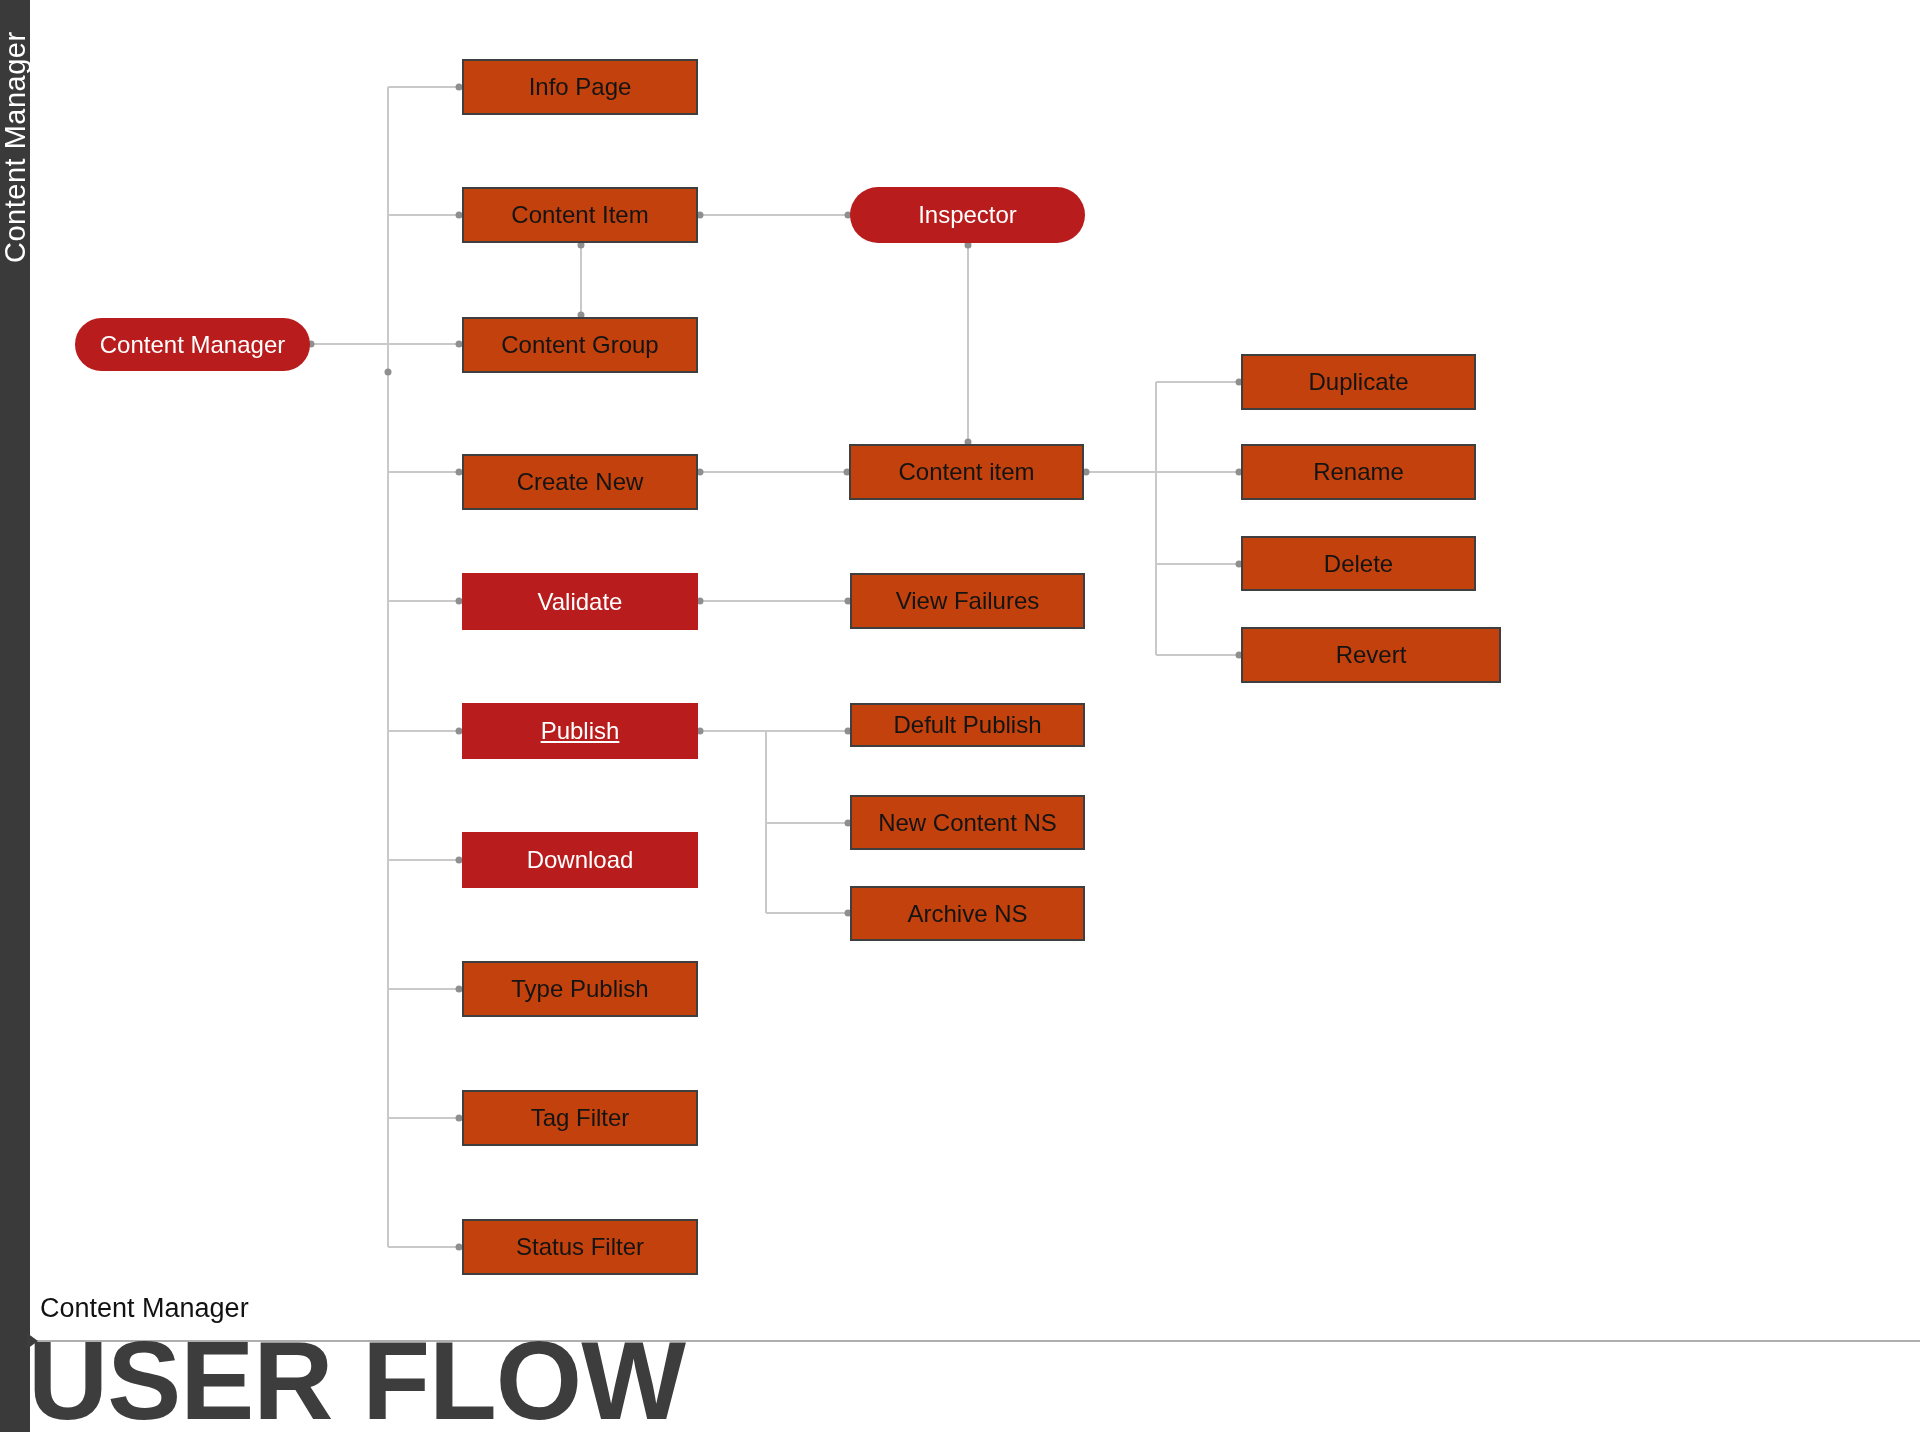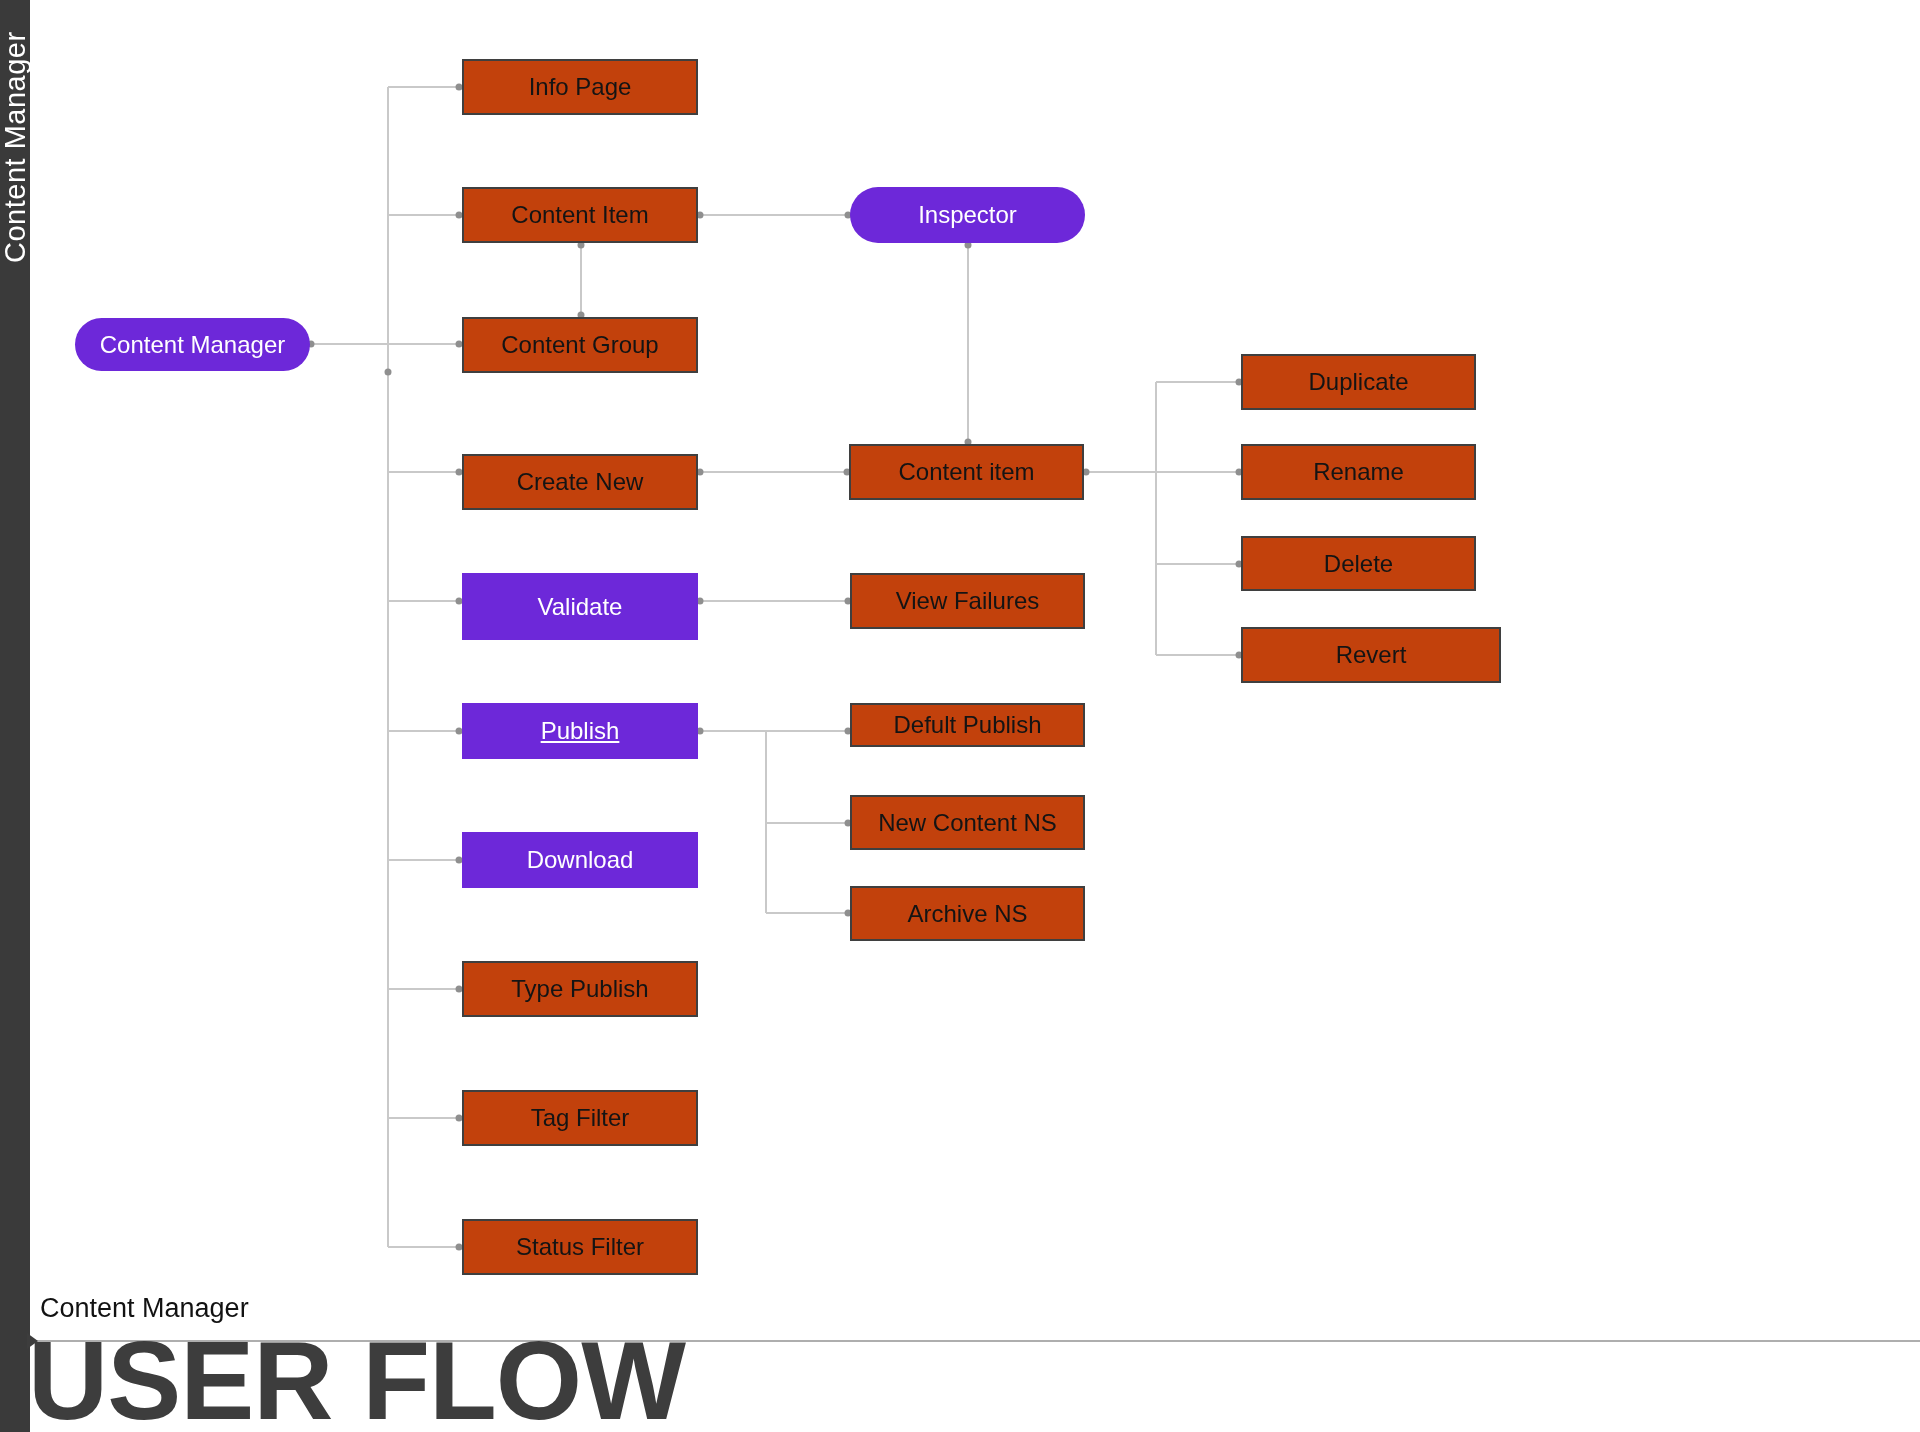--- a/index.html
+++ b/index.html
@@ -11,21 +11,21 @@
   .sideband { position:absolute; left:0; top:0; width:30px; height:1432px; background:#3a3a3a; }
   .sideband-label { position:absolute; left:-2px; top:6px; width:34px; height:282px;
                     writing-mode:vertical-rl; transform:rotate(180deg);
                     display:flex; align-items:center; justify-content:center;
                     color:#ffffff; font-size:29px; font-weight:500; letter-spacing:0.5px; }
 
   
   .node { position:absolute; display:flex; align-items:center; justify-content:center;
           font-size:24px; font-weight:500; white-space:nowrap; }
   .light { background:#c2410c; border:2px solid #3f3f3f; color:#141414; }
-  .dark  { background:#6d28d9; color:#ffffff; border:none; }
+  .dark  { background:#b91c1c; color:#ffffff; border:none; }
   .pill  { border-radius:30px; }
 
   .connector-layer { position:absolute; left:0; top:0; width:1920px; height:1432px; }
   .connector-layer polyline { fill:none; stroke:#c9c9c9; stroke-width:2; }
   .connector-layer circle { fill:#8f8f8f; }
 
   
   .footer-subtitle { position:absolute; left:40px; top:1293px; font-size:27px;
                      font-weight:500; color:#121212; }
   .footer-rule { position:absolute; left:30px; top:1340px; width:1890px; height:2px;
@@ -114,21 +114,21 @@
   <div class="sideband">
     <div class="sideband-label">Content Manager</div>
   </div>
 
   <div class="node dark pill" style="left:75px; top:318px; width:235px; height:53px;">Content Manager</div>
 
   <div class="node light" style="left:462px; top:59px; width:236px; height:56px;">Info Page</div>
   <div class="node light" style="left:462px; top:187px; width:236px; height:56px;">Content Item</div>
   <div class="node light" style="left:462px; top:317px; width:236px; height:56px;">Content Group</div>
   <div class="node light" style="left:462px; top:444px; width:236px; height:56px;margin-top:10px;">Create New</div>
-  <div class="node dark" style="left:462px; top:573px; width:236px; height:67px;">Validate</div>
+  <div class="node dark" style="left:462px; top:573px; width:236px; height:57px;">Validate</div>
   <div class="node dark" style="left:462px; top:703px; width:236px; height:56px;text-decoration:underline;">Publish</div>
   <div class="node dark" style="left:462px; top:832px; width:236px; height:56px;">Download</div>
   <div class="node light" style="left:462px; top:961px; width:236px; height:56px;">Type Publish</div>
   <div class="node light" style="left:462px; top:1090px; width:236px; height:56px;">Tag Filter</div>
   <div class="node light" style="left:462px; top:1219px; width:236px; height:56px;">Status Filter</div>
 
   <div class="node dark pill" style="left:850px; top:187px; width:235px; height:56px;">Inspector</div>
   <div class="node light" style="left:849px; top:444px; width:235px; height:56px;">Content item</div>
   <div class="node light" style="left:850px; top:573px; width:235px; height:56px;">View Failures</div>
   <div class="node light" style="left:850px; top:703px; width:235px; height:44px;">Defult Publish</div>

